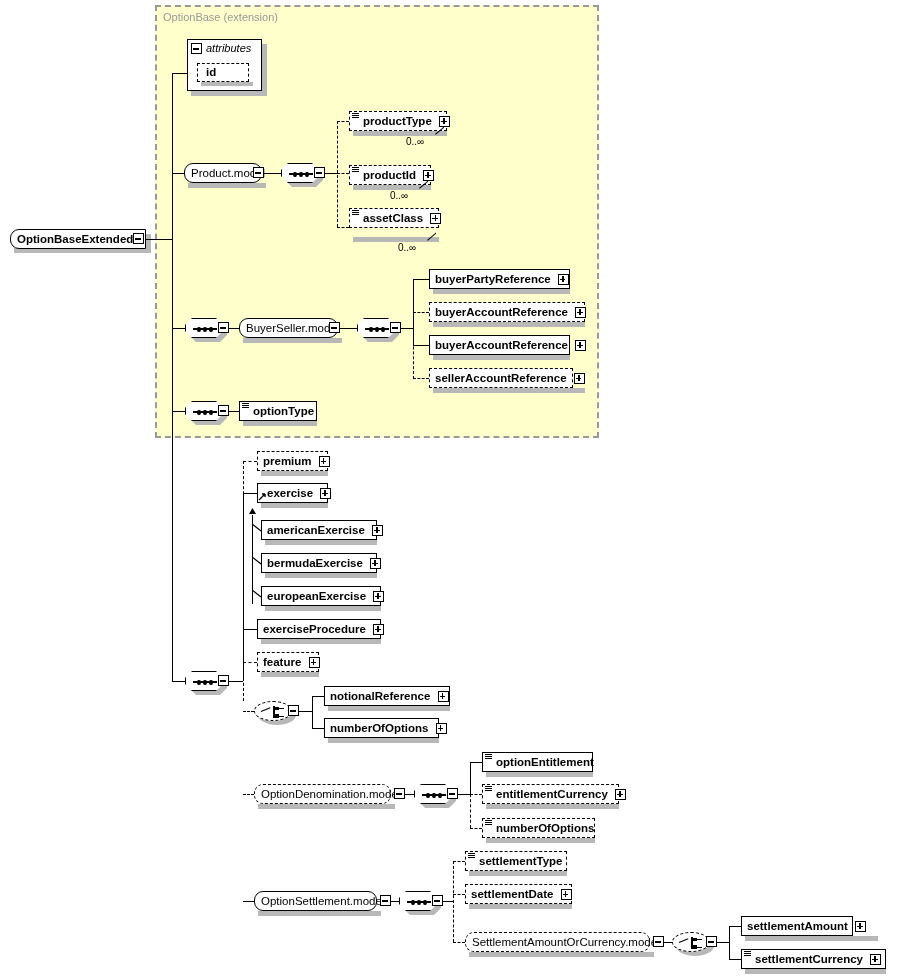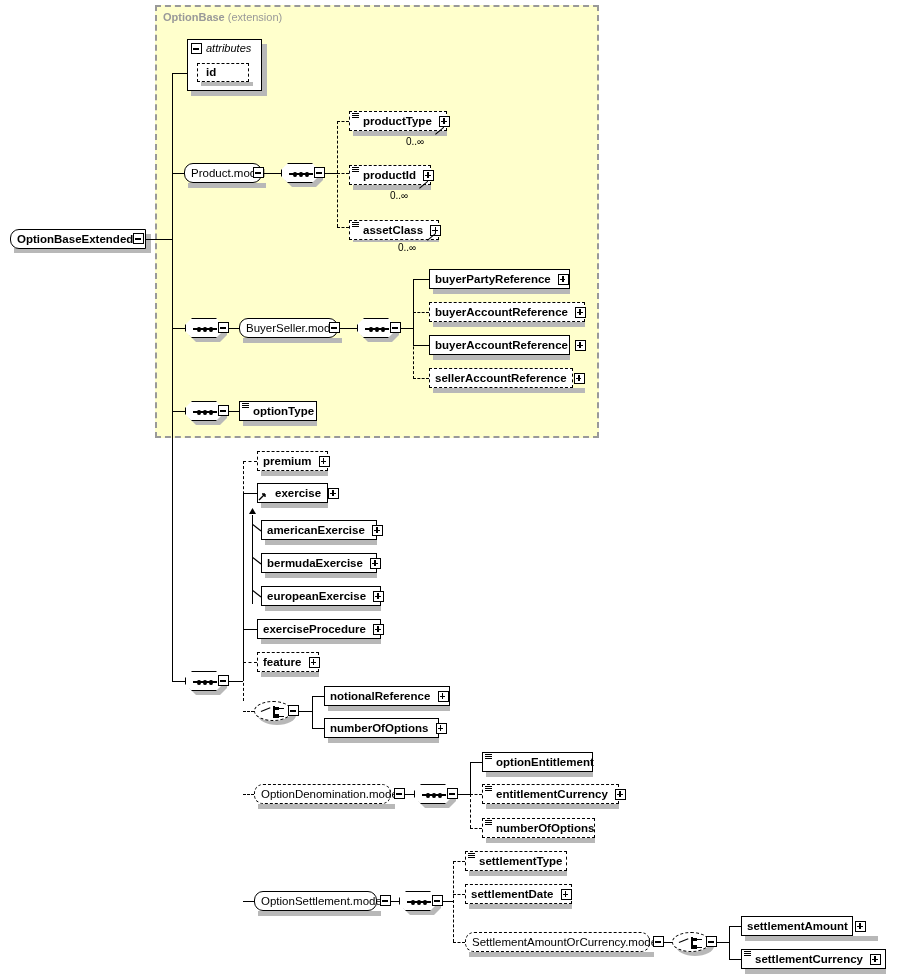--- a/index.html
+++ b/index.html
@@ -2,21 +2,21 @@
 <html><head>
 <meta charset="utf-8">
 <style>
   html,body{margin:0;padding:0;background:#fff;}
   body{font-family:"Liberation Sans",sans-serif;}
   #canvas{position:relative;width:899px;height:979px;background:#fff;overflow:hidden;}
 
   
   .extbox{position:absolute;border:2px dashed #999;background:#ffffcc;box-sizing:border-box;}
   .extlabel{position:absolute;font-size:11px;color:#999;white-space:nowrap;}
-  .extlabel b{color:#999;font-weight:bold;margin-top:37px;}
+  .extlabel b{color:#999;font-weight:normal;margin-top:37px;}
   .extlabel span{font-weight:normal;}
 
   
   .ln{position:absolute;background:#000;}
   .h{height:1px;}
   .v{width:1px;}
   .dln{position:absolute;}
   .dh{border-top:1px dashed #000;height:0;}
   .dv{border-left:1px dashed #000;width:0;}
 
@@ -179,21 +179,21 @@
       </span>
     <span>productId</span>
     <span class="plus"><i class="hb"></i><i class="vb"></i></span>
   </div>
   <div class="fold" style="left:419px;top:180px;">
       <i></i>
     </div>
   <div class="occ" style="left:390px;top:190px;">0..∞</div>
 
   <div class="shadow" style="left:353px;top:237px;width:86px;height:5px;"></div>
-  <div class="node opt" style="left:349px;top:220px;width:90px;padding-left:13px;">
+  <div class="node opt" style="left:349px;top:208px;width:90px;padding-left:13px;">
     <span class="sty">
         <i></i>
         <i></i>
         <i></i>
       </span>
     <span>assetClass</span>
     <span class="plus"><i class="hb"></i><i class="vb"></i></span>
   </div>
   <div class="fold" style="left:427px;top:232px;">
       <i></i>
@@ -309,21 +309,21 @@
 
   <div class="dln dh" style="left:243px;top:461px;width:14px;"></div>
   <div class="shadow" style="left:261px;top:471px;width:67px;height:5px;"></div>
   <div class="node opt" style="left:257px;top:451px;width:71px;padding-left:5px;">
     <span>premium</span>
     <span class="plus"><i class="hb"></i><i class="vb"></i></span>
   </div>
 
   <div class="ln h" style="left:243px;top:493px;width:14px;"></div>
   <div class="shadow" style="left:261px;top:503px;width:67px;height:5px;"></div>
-  <div class="node" style="left:257px;top:483px;width:71px;padding-left:17px;">
+  <div class="node" style="left:257px;top:483px;width:71px;padding-left:9px;">
     <span>exercise</span>
     <span class="plus"><i class="hb"></i><i class="vb"></i></span>
   </div>
   <div class="subarrow" style="left:258px;top:492px;">
     <svg width="9" height="9" viewBox="0 0 9 9">
         <path d="M1 8 L7 2 M7 2 L4 2 M7 2 L7 5" stroke="#000" stroke-width="1.4" fill="none"></path>
       </svg>
   </div>
 
   <div class="ln v" style="left:252px;top:515px;height:89px;"></div>

